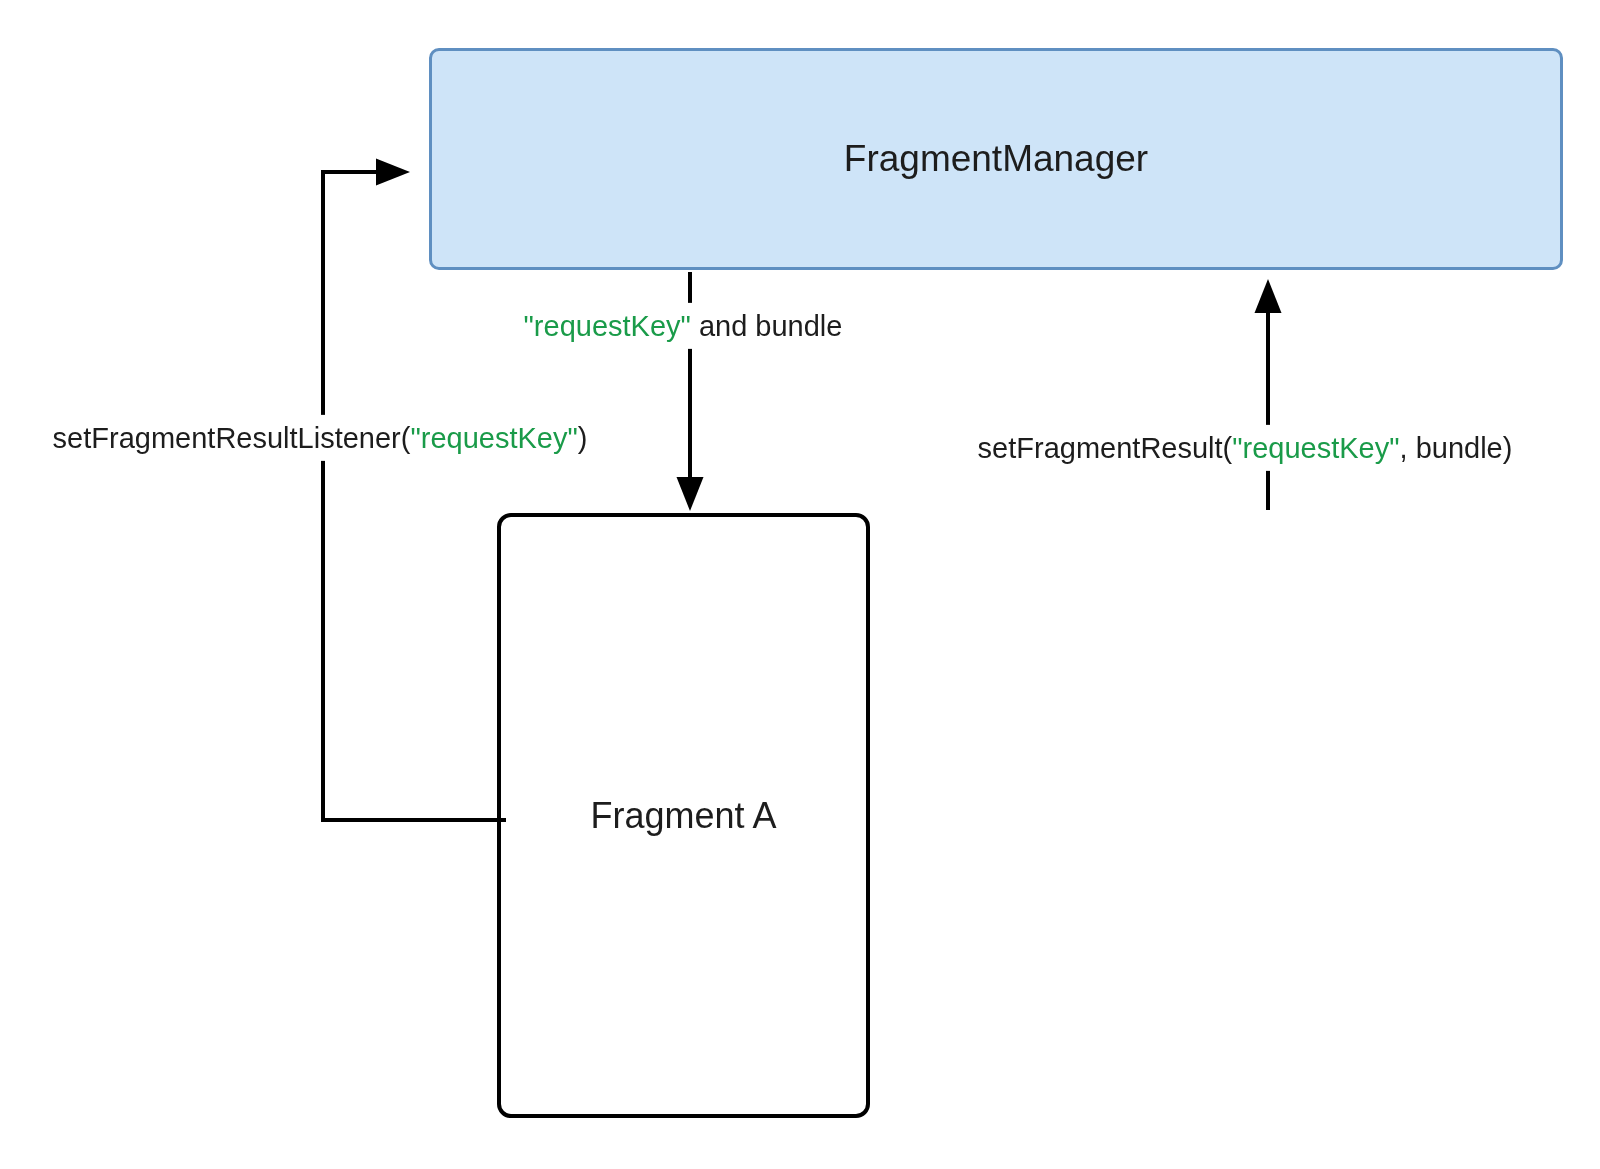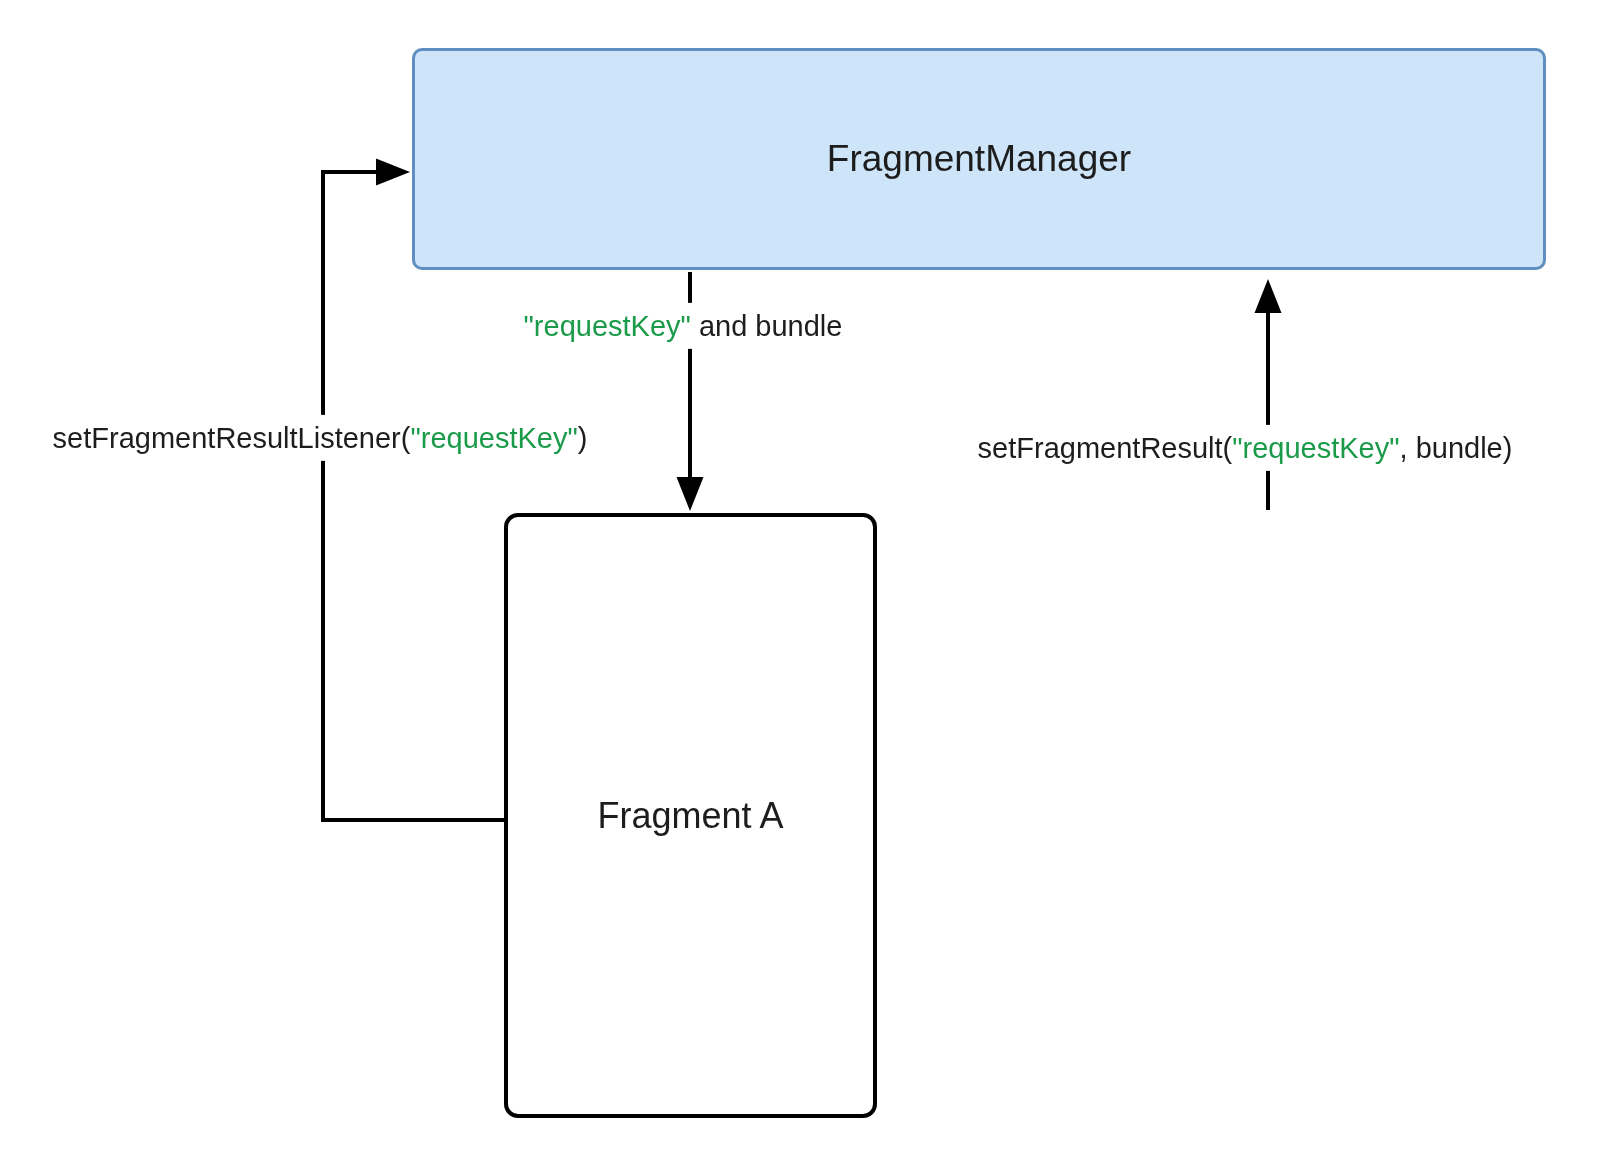--- a/index.html
+++ b/index.html
@@ -23,41 +23,42 @@
     position: relative;
     width: 1600px; height: 1169px;
     background: var(--background);
     color: var(--text_color);
   }
   .node {
     position: absolute;
     display: flex;
     align-items: center;
     justify-content: center;
+    margin-left: 17px;
   }
   .manager-node {
     left: 412px; top: 48px;
     width: 1134px; height: 222px;
     background: var(--manager_fill);
     border: 3px solid var(--manager_border);
     border-radius: 10px;
     z-index: 1;
   }
   .manager-node .node-label {
     font-size: 37px;
     color: var(--text_color);
   }
   .fragment-node {
     width: 373px; height: 605px;
     background: var(--fragment_fill);
     border: 4px solid var(--fragment_border);
     border-radius: 14px;
     z-index: 1;
   }
-  .fragment-a-node { left: 504px; top: 513px; }
+  .fragment-a-node { left: 480px; top: 513px; }
   .fragment-b-node { left: 1081px; top: 513px; }
   .fragment-node .node-label {
     font-size: 36px;
     color: var(--text_color);
   }
   .edges-svg {
     position: absolute;
     left: 0; top: 0;
     width: 1600px; height: 1169px;
     z-index: 2;

